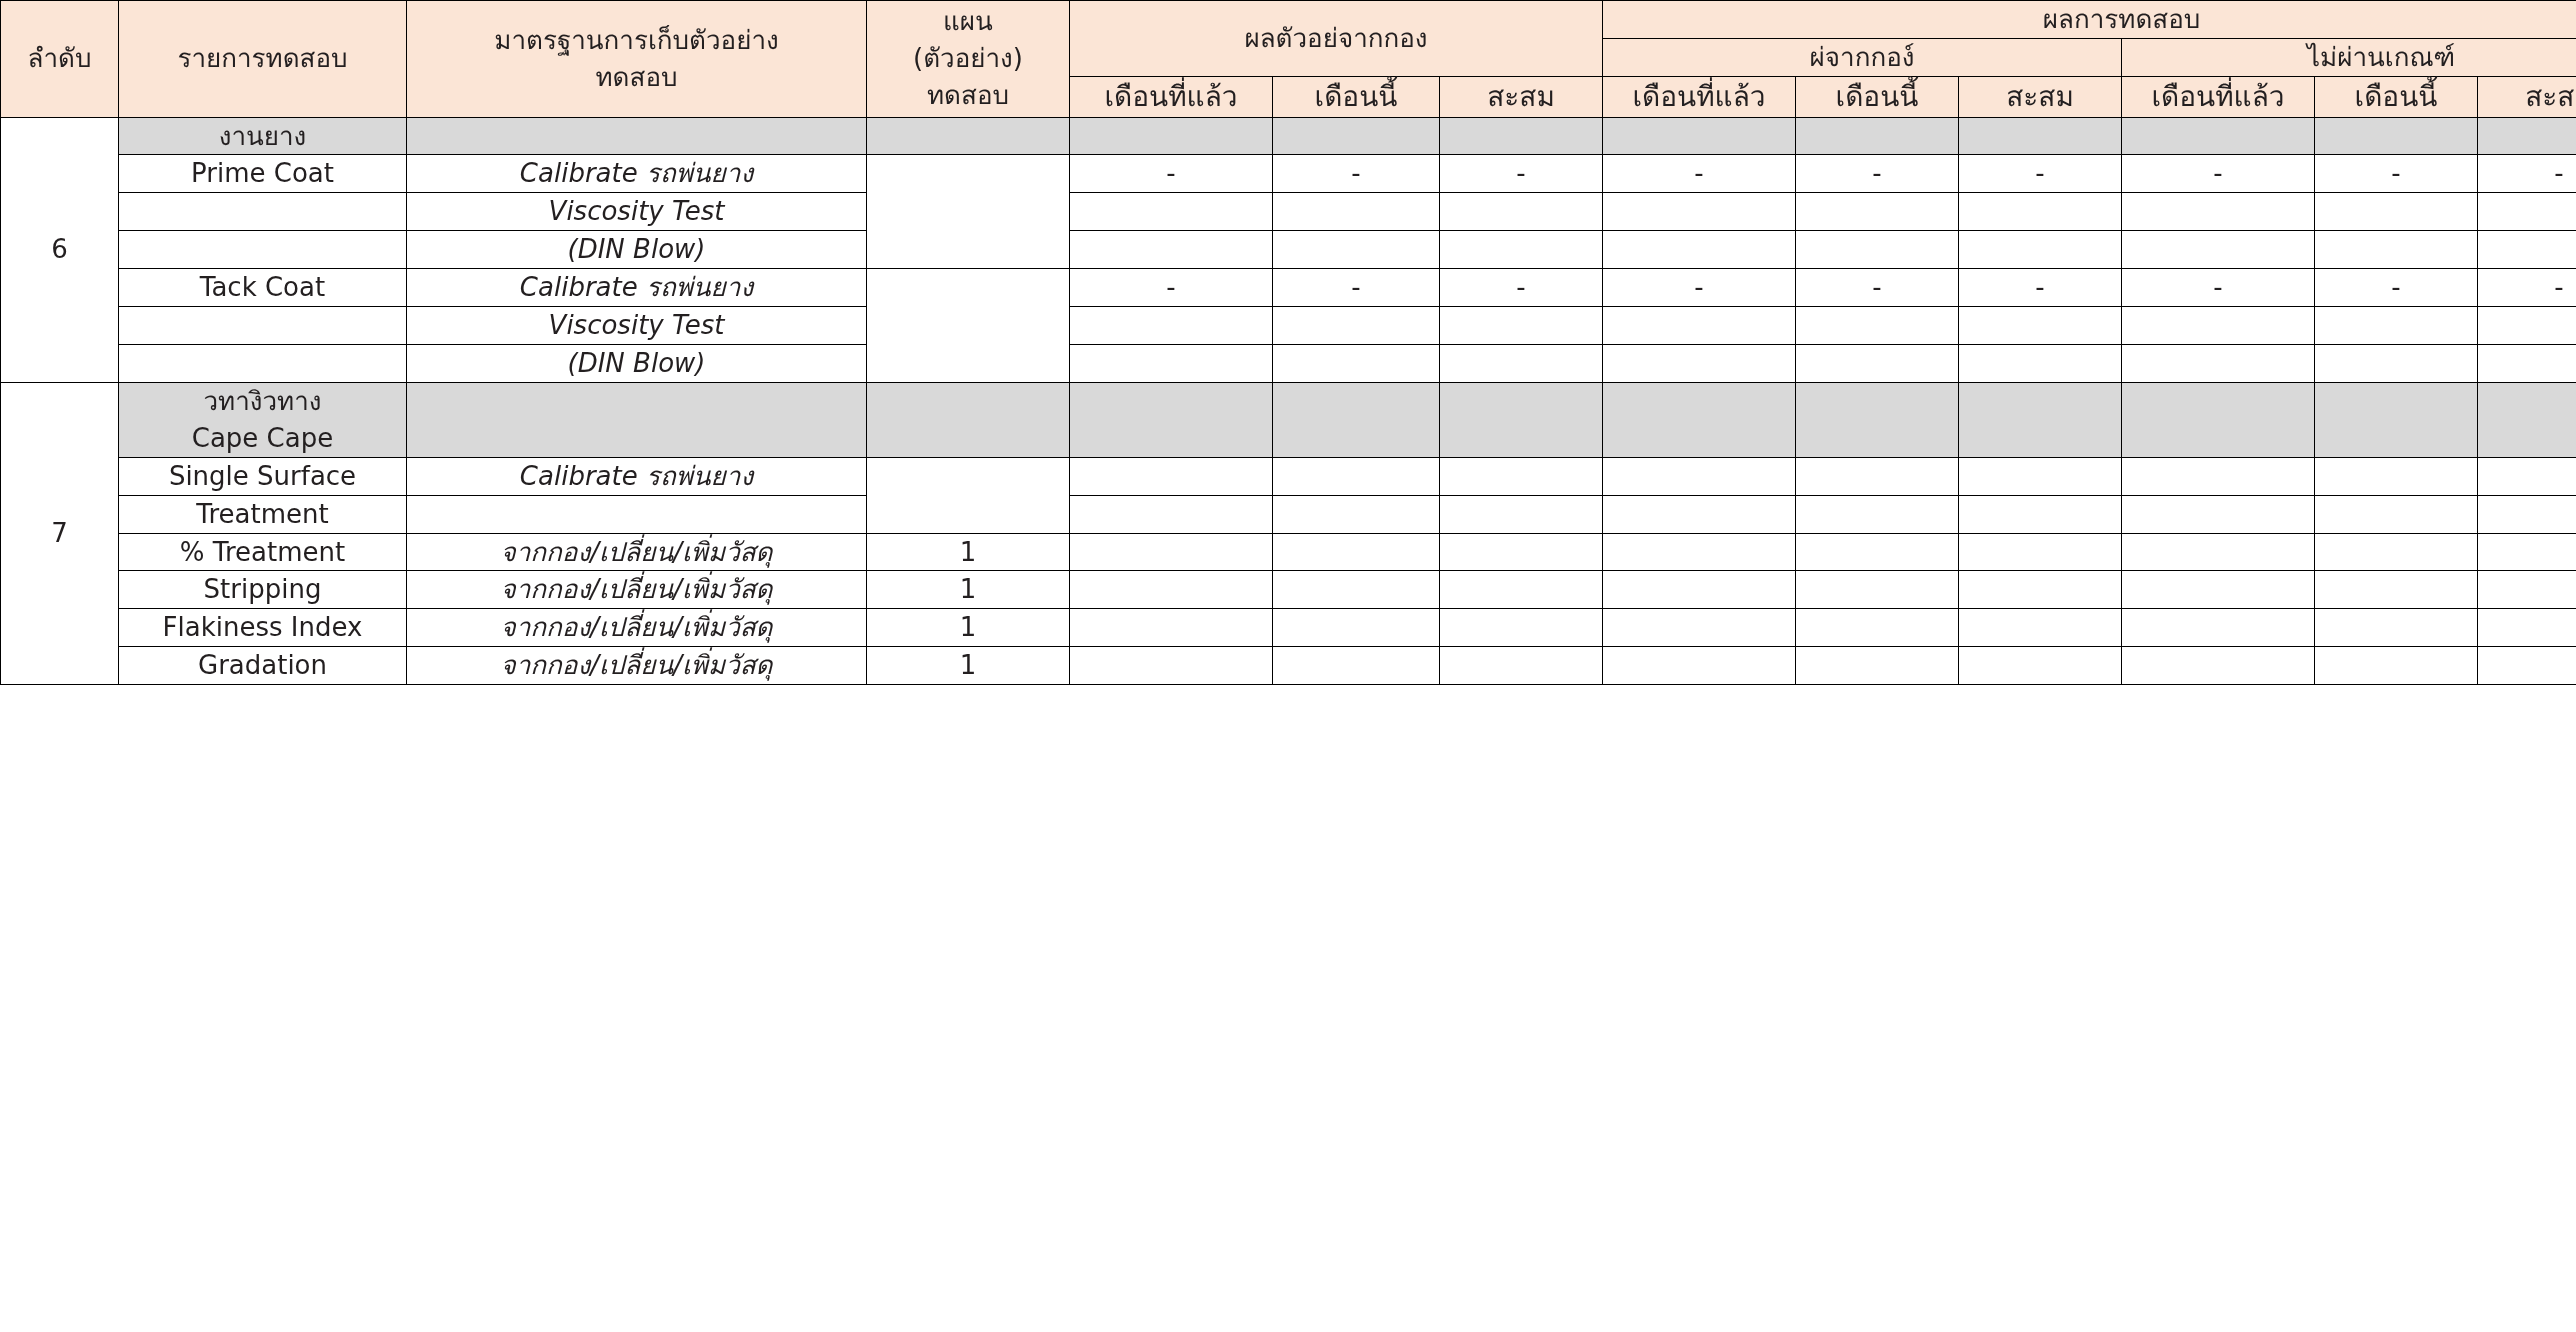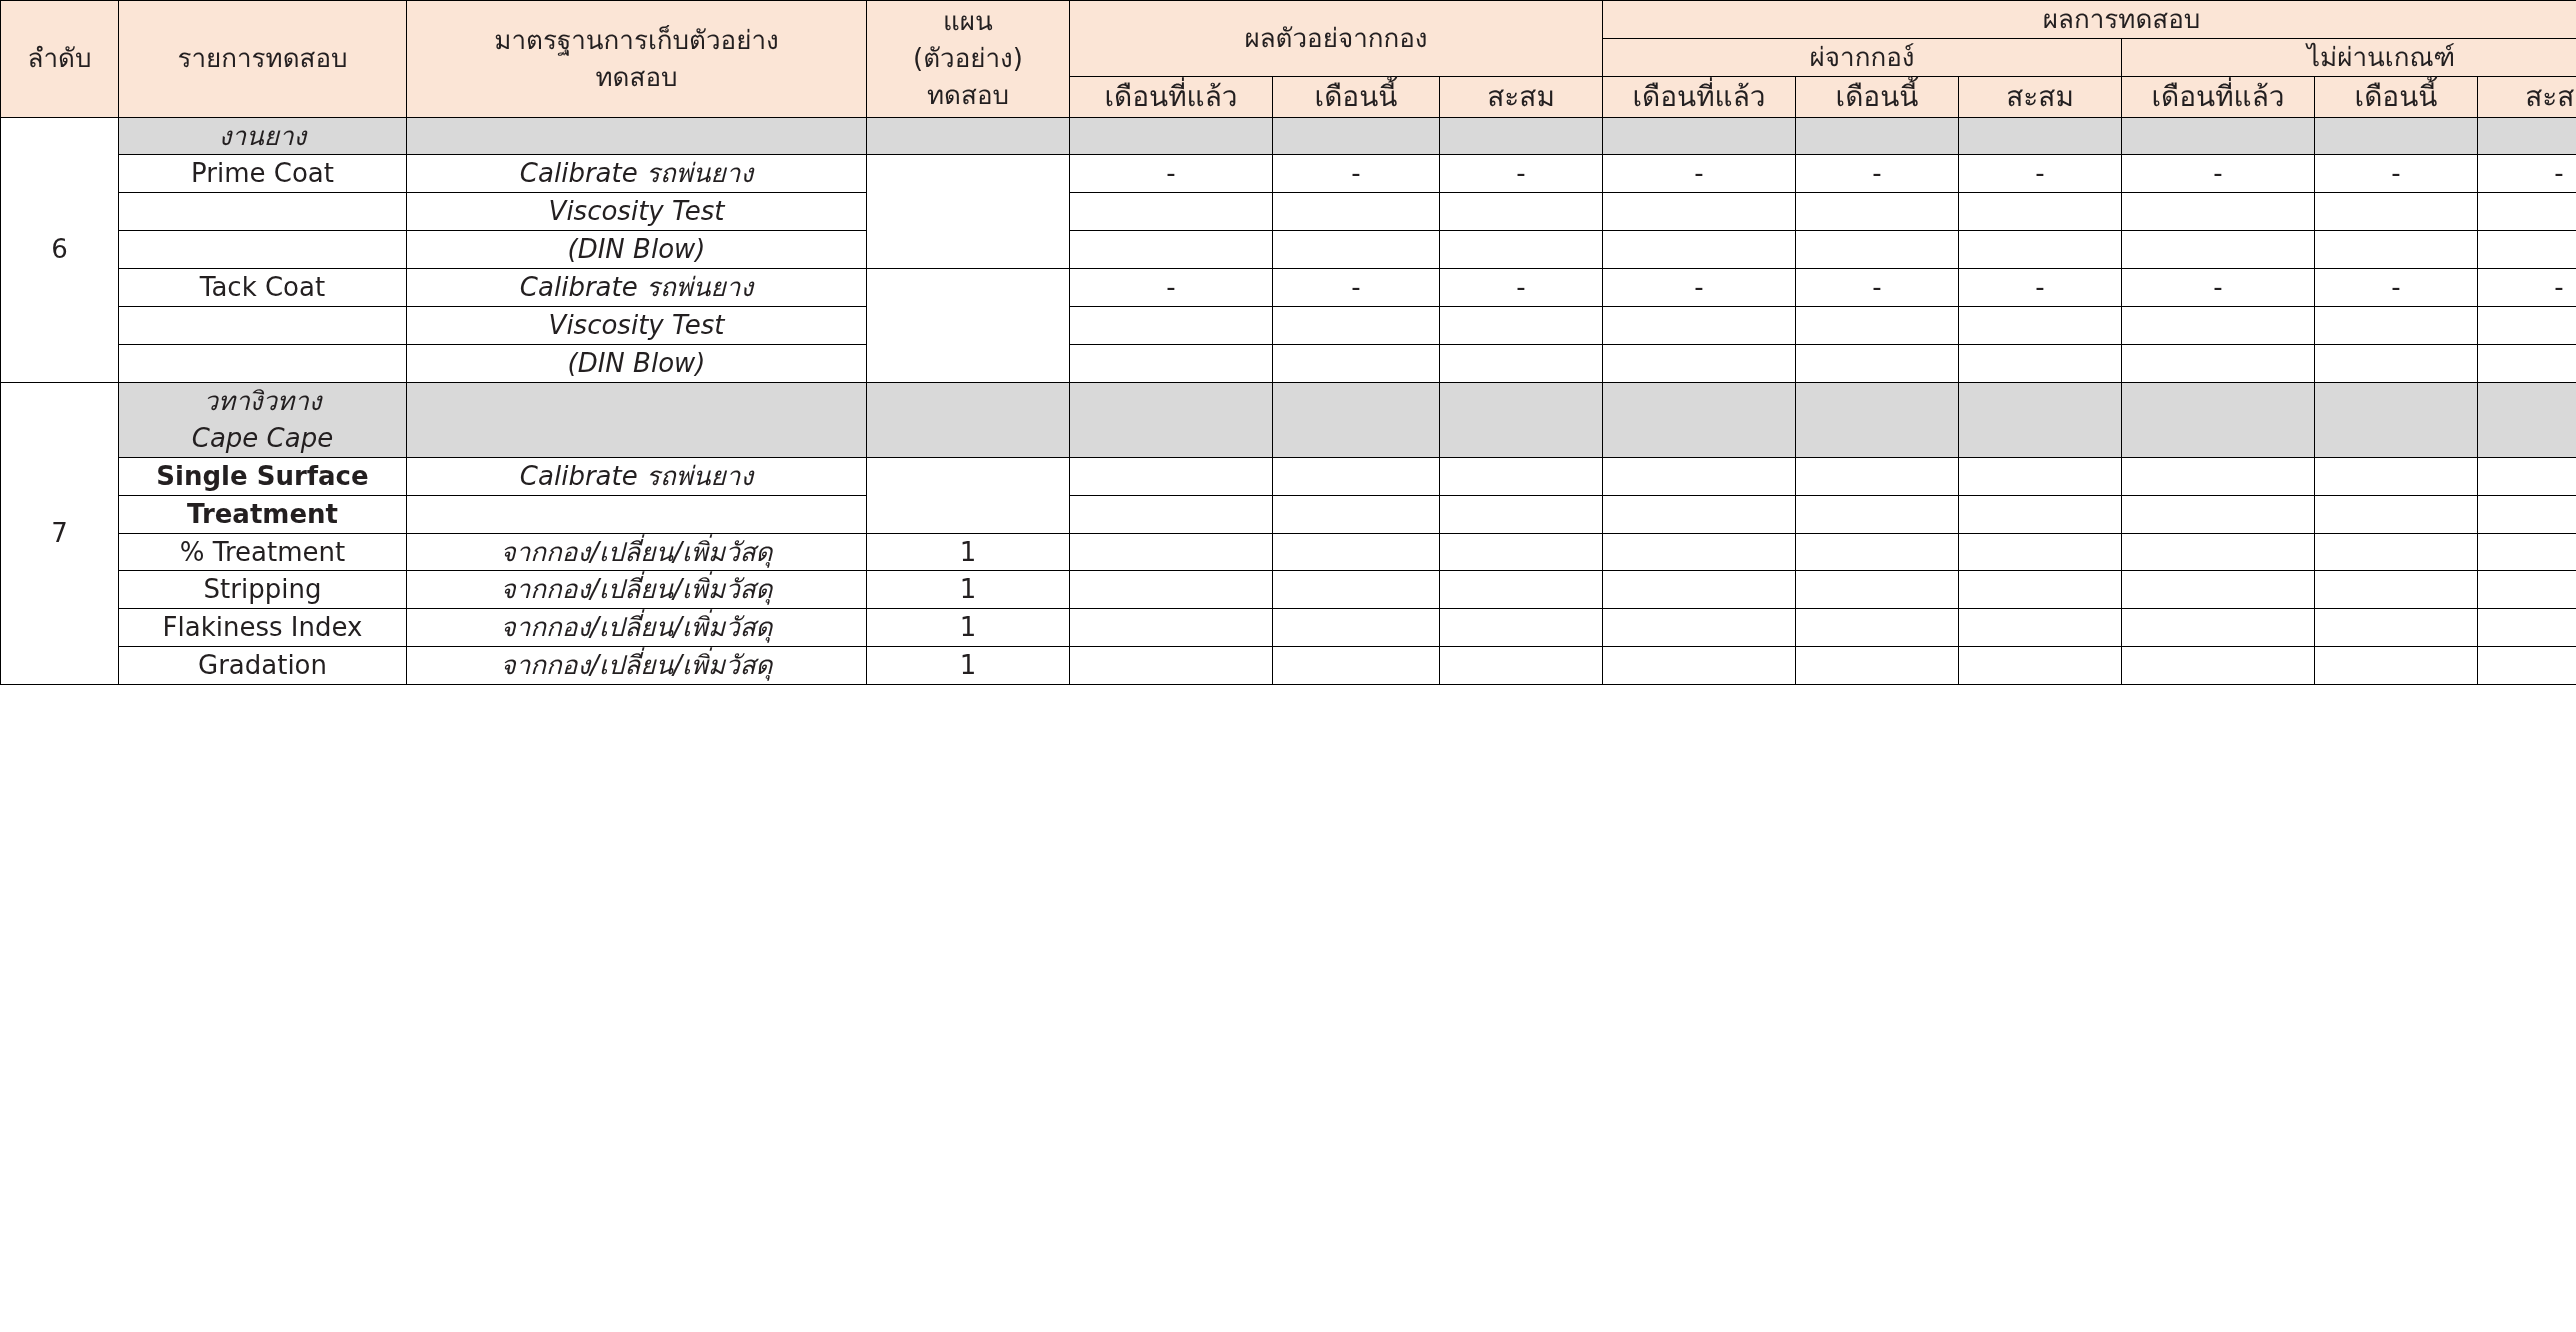--- a/index.html
+++ b/index.html
@@ -55,31 +55,30 @@
   col.c-f2       { width: 163px; }
   col.c-f3       { width: 163px; }
 
   td.order-cell {
     font-size: 26px;
   }
   td.group-cell {
     background: #d9d9d9;
     text-align: center;
     padding: 5px 3.3px;
-    font-style: italic;
   }
   td.group-blank {
     background: #d9d9d9;
   }
   td.name-cell {
     text-align: left;
     padding: 5px 0 5px 18.3px;
   }
   td.name-cell.bold {
-    font-weight: bold;
+    font-weight: normal;
   }
   td.std-cell {
     text-align: center;
     padding: 5px 3.3px;
     font-style: italic;
   }
   td.val-cell {
     text-align: right;
     padding: 5px 18.3px 5px 3.3px;
   }

